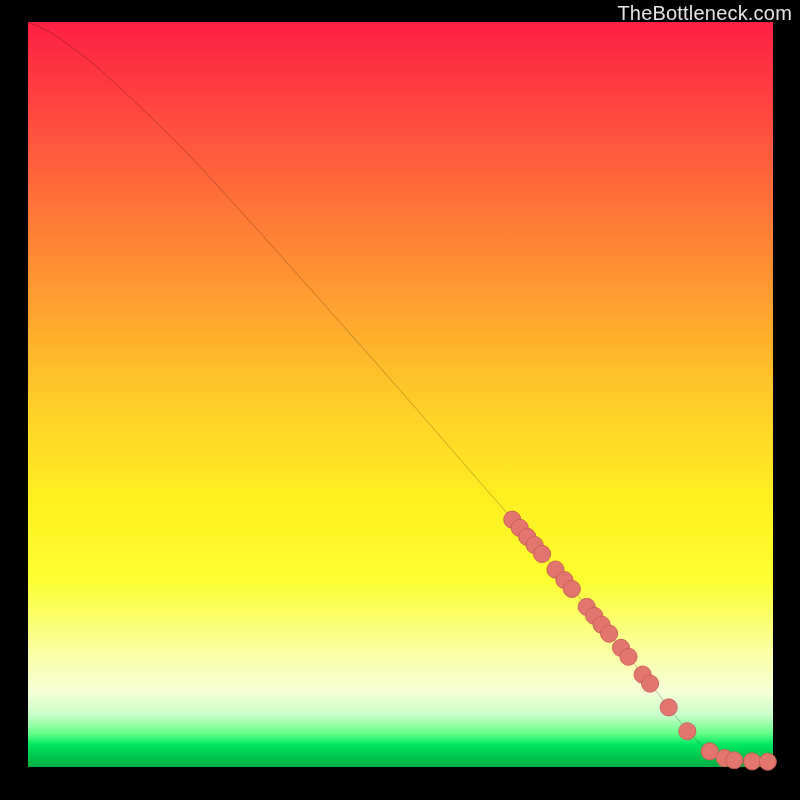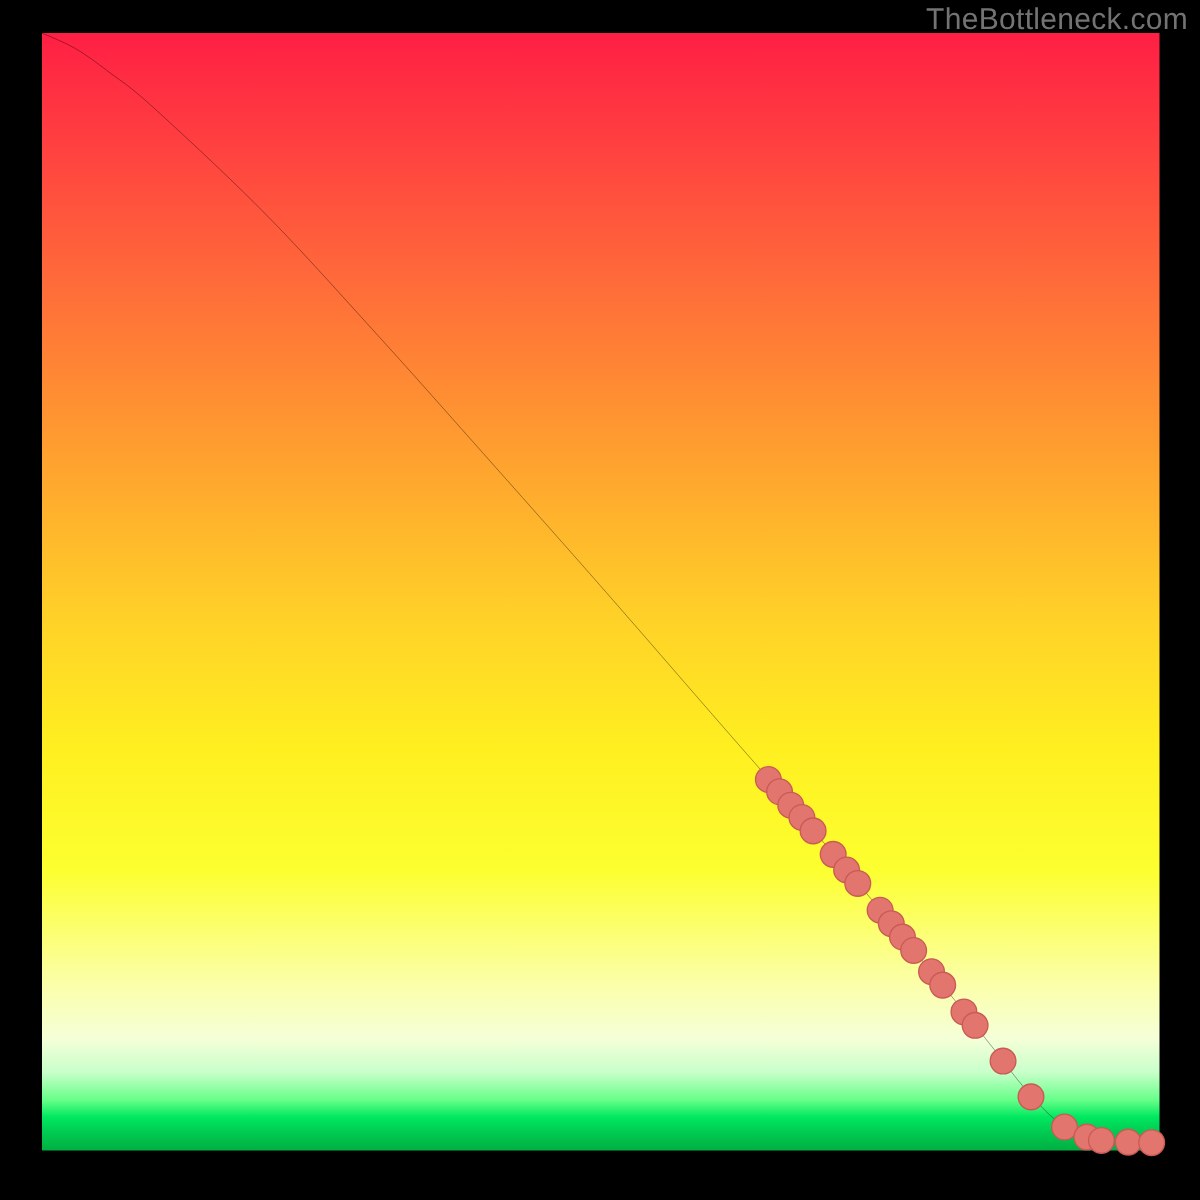--- a/index.html
+++ b/index.html
@@ -32,21 +32,21 @@
       #00c850 98.5%,
       #00b040 100%
     );
   }
   .watermark {
     position: absolute;
     top: 2px;
     right: 8px;
     font-family: Arial, Helvetica, sans-serif;
     font-size: 20px;
-    color: #737373;
+    color: #e5e5e5;
     letter-spacing: 0.2px;
   }
   svg.plot {
     position: absolute;
     left: 28px;
     top: 22px;
     width: 745px;
     height: 745px;
     overflow: visible;
   }

